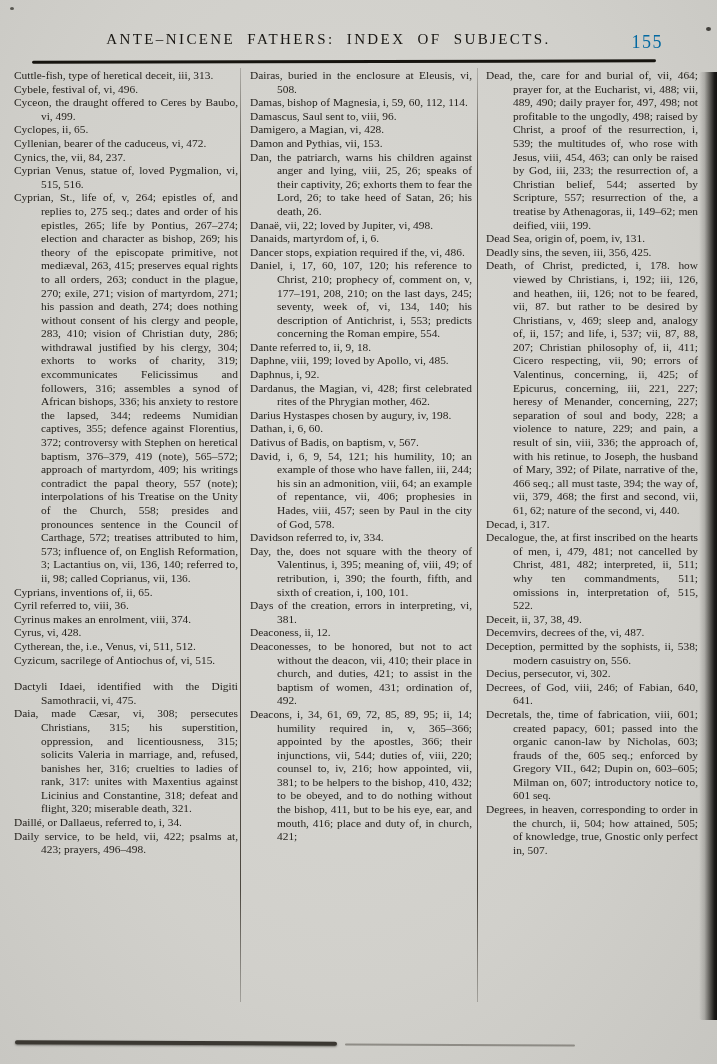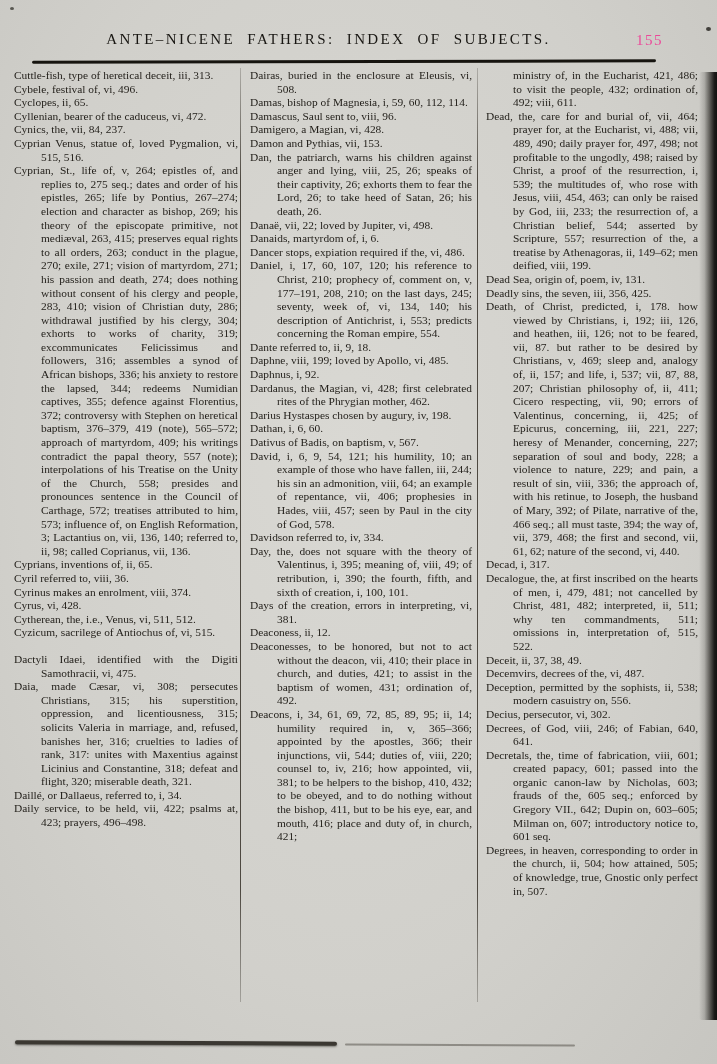--- a/index.html
+++ b/index.html
@@ -15,21 +15,21 @@
   .page { position: absolute; inset: 0; }
 
   .hdr-title {
     position: absolute; top: 31px; left: 30px; right: 90px;
     text-align: center;
     font-size: 15px; letter-spacing: 2.4px; word-spacing: 6px;
     color: #181612; white-space: nowrap;
   }
   .hdr-page-num {
     position: absolute; top: 32px; right: 54px;
-    font-size: 15px; letter-spacing: 1.5px; color: #ec4899;
+    font-size: 18px; letter-spacing: 1.5px; color: #0369a1;
   }
   .hdr-rule {
     position: absolute; top: 60px; left: 32px; width: 624px; height: 3px;
     background: linear-gradient(to right, #2a2archive823 0%, #15130f 8%, #15130f 92%, #33302a 100%);
     background-color: #16140f;
     transform: rotate(-0.12deg);
     border-radius: 2px;
   }
 
   .col {
@@ -92,20 +92,21 @@
   <div class="hdr-title">ANTE–NICENE FATHERS:  INDEX OF SUBJECTS.</div>
   <div class="hdr-page-num">155</div>
   <div class="hdr-rule"></div>
 
   <div class="v-rule v-rule-1"></div>
   <div class="v-rule v-rule-2"></div>
 
   <div class="col col-1">
       <p class="entry">Cuttle-fish, type of heretical deceit, iii, 313.</p>
       <p class="entry">Cybele, festival of, vi, 496.</p>
+      <p class="entry">Cyceon, the draught offered to Ceres by Baubo, vi, 499.</p>
       <p class="entry">Cyclopes, ii, 65.</p>
       <p class="entry">Cyllenian, bearer of the caduceus, vi, 472.</p>
       <p class="entry">Cynics, the, vii, 84, 237.</p>
       <p class="entry">Cyprian Venus, statue of, loved Pygmalion, vi, 515, 516.</p>
       <p class="entry">Cyprian, St., life of, v, 264; epistles of, and replies to, 275 seq.; dates and order of his epistles, 265; life by Pontius, 267–274; election and character as bishop, 269; his theory of the episcopate primitive, not mediæval, 263, 415; preserves equal rights to all orders, 263; conduct in the plague, 270; exile, 271; vision of martyrdom, 271; his passion and death, 274; does nothing without consent of his clergy and people, 283, 410; vision of Christian duty, 286; withdrawal justified by his clergy, 304; exhorts to works of charity, 319; excommunicates Felicissimus and followers, 316; assembles a synod of African bishops, 336; his anxiety to restore the lapsed, 344; redeems Numidian captives, 355; defence against Florentius, 372; controversy with Stephen on heretical baptism, 376–379, 419 (note), 565–572; approach of martyrdom, 409; his writings contradict the papal theory, 557 (note); interpolations of his Treatise on the Unity of the Church, 558; presides and pronounces sentence in the Council of Carthage, 572; treatises attributed to him, 573; influence of, on English Reformation, 3; Lactantius on, vii, 136, 140; referred to, ii, 98; called Coprianus, vii, 136.</p>
       <p class="entry">Cyprians, inventions of, ii, 65.</p>
       <p class="entry">Cyril referred to, viii, 36.</p>
       <p class="entry">Cyrinus makes an enrolment, viii, 374.</p>
       <p class="entry">Cyrus, vi, 428.</p>
       <p class="entry">Cytherean, the, i.e., Venus, vi, 511, 512.</p>
@@ -135,21 +136,20 @@
       <p class="entry">Dativus of Badis, on baptism, v, 567.</p>
       <p class="entry">David, i, 6, 9, 54, 121; his humility, 10; an example of those who have fallen, iii, 244; his sin an admonition, viii, 64; an example of repentance, vii, 406; prophesies in Hades, viii, 457; seen by Paul in the city of God, 578.</p>
       <p class="entry">Davidson referred to, iv, 334.</p>
       <p class="entry">Day, the, does not square with the theory of Valentinus, i, 395; meaning of, viii, 49; of retribution, i, 390; the fourth, fifth, and sixth of creation, i, 100, 101.</p>
       <p class="entry">Days of the creation, errors in interpreting, vi, 381.</p>
       <p class="entry">Deaconess, ii, 12.</p>
       <p class="entry">Deaconesses, to be honored, but not to act without the deacon, vii, 410; their place in church, and duties, 421; to assist in the baptism of women, 431; ordination of, 492.</p>
       <p class="entry">Deacons, i, 34, 61, 69, 72, 85, 89, 95; ii, 14; humility required in, v, 365–366; appointed by the apostles, 366; their injunctions, vii, 544; duties of, viii, 220; counsel to, iv, 216; how appointed, vii, 381; to be helpers to the bishop, 410, 432; to be obeyed, and to do nothing without the bishop, 411, but to be his eye, ear, and mouth, 416; place and duty of, in church, 421;</p>
     </div>
   <div class="col col-3">
-      <p class="entry cont">ministry of, in the Eucharist, 421, 486; to visit the people, 432; ordination of, 492; viii, 611.</p>
       <p class="entry">Dead, the, care for and burial of, vii, 464; prayer for, at the Eucharist, vi, 488; vii, 489, 490; daily prayer for, 497, 498; not profitable to the ungodly, 498; raised by Christ, a proof of the resurrection, i, 539; the multitudes of, who rose with Jesus, viii, 454, 463; can only be raised by God, iii, 233; the resurrection of, a Christian belief, 544; asserted by Scripture, 557; resurrection of the, a treatise by Athenagoras, ii, 149–62; men deified, viii, 199.</p>
       <p class="entry">Dead Sea, origin of, poem, iv, 131.</p>
       <p class="entry">Deadly sins, the seven, iii, 356, 425.</p>
       <p class="entry">Death, of Christ, predicted, i, 178. how viewed by Christians, i, 192; iii, 126, and heathen, iii, 126; not to be feared, vii, 87. but rather to be desired by Christians, v, 469; sleep and, analogy of, ii, 157; and life, i, 537; vii, 87, 88, 207; Christian philosophy of, ii, 411; Cicero respecting, vii, 90; errors of Valentinus, concerning, ii, 425; of Epicurus, concerning, iii, 221, 227; heresy of Menander, concerning, 227; separation of soul and body, 228; a violence to nature, 229; and pain, a result of sin, viii, 336; the approach of, with his retinue, to Joseph, the husband of Mary, 392; of Pilate, narrative of the, 466 seq.; all must taste, 394; the way of, vii, 379, 468; the first and second, vii, 61, 62; nature of the second, vi, 440.</p>
       <p class="entry">Decad, i, 317.</p>
       <p class="entry">Decalogue, the, at first inscribed on the hearts of men, i, 479, 481; not cancelled by Christ, 481, 482; interpreted, ii, 511; why ten commandments, 511; omissions in, interpretation of, 515, 522.</p>
       <p class="entry">Deceit, ii, 37, 38, 49.</p>
       <p class="entry">Decemvirs, decrees of the, vi, 487.</p>
       <p class="entry">Deception, permitted by the sophists, ii, 538; modern casuistry on, 556.</p>
       <p class="entry">Decius, persecutor, vi, 302.</p>

